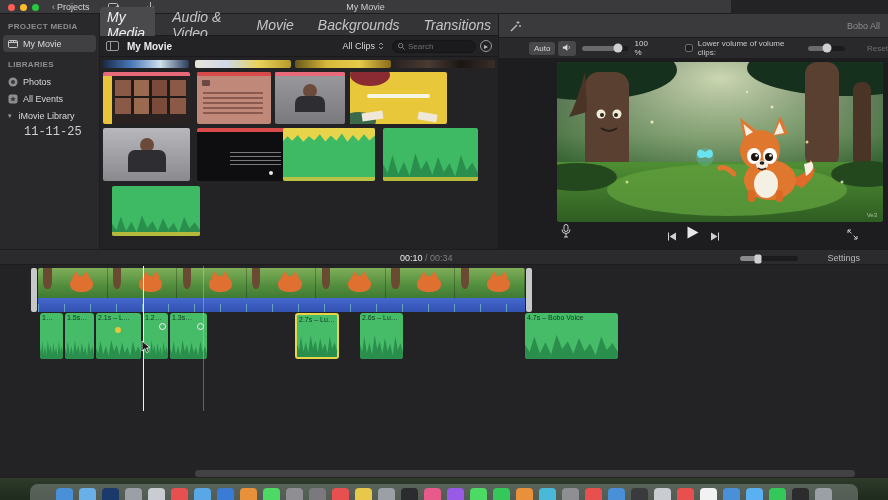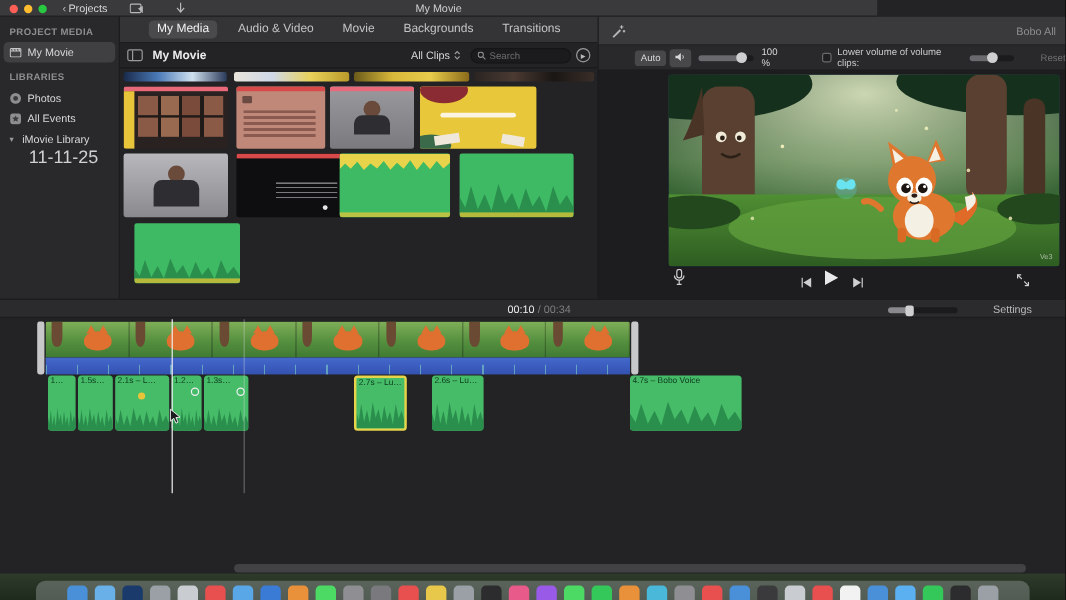--- a/index.html
+++ b/index.html
@@ -15,26 +15,26 @@
   .back-btn .chev { color:#b8b8ba; margin-right:2px; }
   .tb-icon { position:absolute; top:2px; color:#b8b8ba; font-size:9px; }
   .win-title { position:absolute; left:0; right:0; top:2px; text-align:center; color:#cfcfd1; font-size:9px; }
 
   
   .sidebar { position:absolute; left:0; top:14px; width:100px; height:235px; background:#29292b; border-right:1px solid #1c1c1e; }
   .sb-head { color:#8e8e90; font-size:8px; font-weight:bold; letter-spacing:.3px; padding:8px 0 4px 8px; }
   .sb-item { display:flex; align-items:center; gap:5px; height:17px; padding-left:8px; color:#d8d8da; font-size:9px; }
   .sb-item.selected { background:#404042; border-radius:4px; margin:0 3px; padding-left:5px; }
   .sb-item .ico { width:10px; height:10px; display:inline-block; flex:0 0 auto; }
-  .sb-sub { padding-left:24px; color:#d0d0d2; font-size:15px; height:16px; line-height:16px; }
+  .sb-sub { padding-left:24px; color:#d0d0d2; font-size:12px; height:16px; line-height:16px;font-family:Liberation Mono, monospace; }
   .chev-v { color:#9a9a9c; font-size:7px; margin-right:2px; }
 
   
   .tabbar { position:absolute; left:100px; top:14px; width:398px; height:22px; background:#343436; border-bottom:1px solid #1c1c1e; display:flex; align-items:center; justify-content:center; gap:10px; }
-  .tab { color:#c4c4c6; font-size:10px; padding:2px 7px; border-radius:4px; }
+  .tab { color:#c4c4c6; font-size:14px; padding:2px 7px; border-radius:4px;font-style:italic; }
   .tab.active { background:#4a4a4c; color:#f0f0f0; }
   .browser { position:absolute; left:100px; top:36px; width:398px; height:213px; background:#232325; }
   .brw-head { position:absolute; left:0; top:0; width:100%; height:21px; border-bottom:1px solid #1a1a1c; display:flex; align-items:center; }
   .sb-toggle { width:13px; height:10px; border:1px solid #9a9a9c; border-radius:2px; margin:0 8px 0 6px; position:relative; }
   .sb-toggle:before { content:""; position:absolute; left:3px; top:0; bottom:0; width:1px; background:#9a9a9c; }
   .brw-title { color:#ececee; font-size:10px; font-weight:bold; }
   .clips-filter { margin-left:auto; color:#d8d8da; font-size:9px; display:flex; align-items:center; gap:3px; }
   .searchbox { width:84px; height:13px; background:#1b1b1d; border:1px solid #151517; border-radius:7px; margin:0 4px 0 8px; display:flex; align-items:center; padding:0 5px; gap:3px; }
   .searchbox .ph { color:#6e6e70; font-size:8px; }
   .circ-arrow { width:12px; height:12px; border:1px solid #9a9a9c; border-radius:50%; color:#b8b8ba; font-size:8px; line-height:11px; text-align:center; margin-right:6px; }
@@ -93,21 +93,21 @@
 
   
   .preview-area { position:absolute; left:498px; top:58px; width:390px; height:191px; background:#1d1d1f; border-left:1px solid #1c1c1e; }
   .viewer { position:absolute; left:58px; top:4px; width:326px; height:160px; border-radius:3px; overflow:hidden; background:#123; }
   .watermark { position:absolute; right:6px; bottom:4px; color:rgba(255,255,255,.55); font-size:6px; }
   .transport { position:absolute; left:0; right:0; bottom:4px; height:22px; }
   .tr-btn { position:absolute; color:#cfcfd1; }
 
   
   .tl-toolbar { position:absolute; left:0; top:249px; width:888px; height:16px; background:#2b2b2d; border-top:1px solid #1c1c1e; border-bottom:1px solid #1c1c1e; }
-  .timecode { position:absolute; left:423px; top:3px; font-size:9px; color:#ececee; }
+  .timecode { position:absolute; left:400px; top:3px; font-size:9px; color:#ececee; }
   .timecode .total { color:#7e7e80; }
   .zoom-slider { position:absolute; right:90px; top:6px; width:58px; }
   .settings-lbl { position:absolute; right:28px; top:3px; color:#b8b8ba; font-size:9px; }
   .timeline { position:absolute; left:0; top:266px; width:888px; height:212px; background:#232325; }
   .filmstrip { position:absolute; left:38px; top:2px; width:487px; height:30px; display:flex; overflow:hidden; border-radius:2px 2px 0 0; }
   .frame { flex:1; position:relative; background:linear-gradient(180deg,#7fae58 0%,#55903f 55%,#3f7a33 100%); border-right:1px solid rgba(0,0,0,.25); overflow:hidden; }
   .frame .trunkL { position:absolute; left:8%; top:0; width:12%; height:70%; background:#6a4a32; border-radius:0 0 40% 40%; }
   .frame .fox { position:absolute; left:46%; top:28%; width:34%; height:52%; background:#e07030; border-radius:50% 50% 45% 45%; }
   .frame .fox:before { content:""; position:absolute; left:12%; top:-32%; width:0; height:0; border-left:4px solid transparent; border-right:4px solid transparent; border-bottom:7px solid #e07030; }
   .frame .fox:after { content:""; position:absolute; right:12%; top:-32%; width:0; height:0; border-left:4px solid transparent; border-right:4px solid transparent; border-bottom:7px solid #e07030; }

